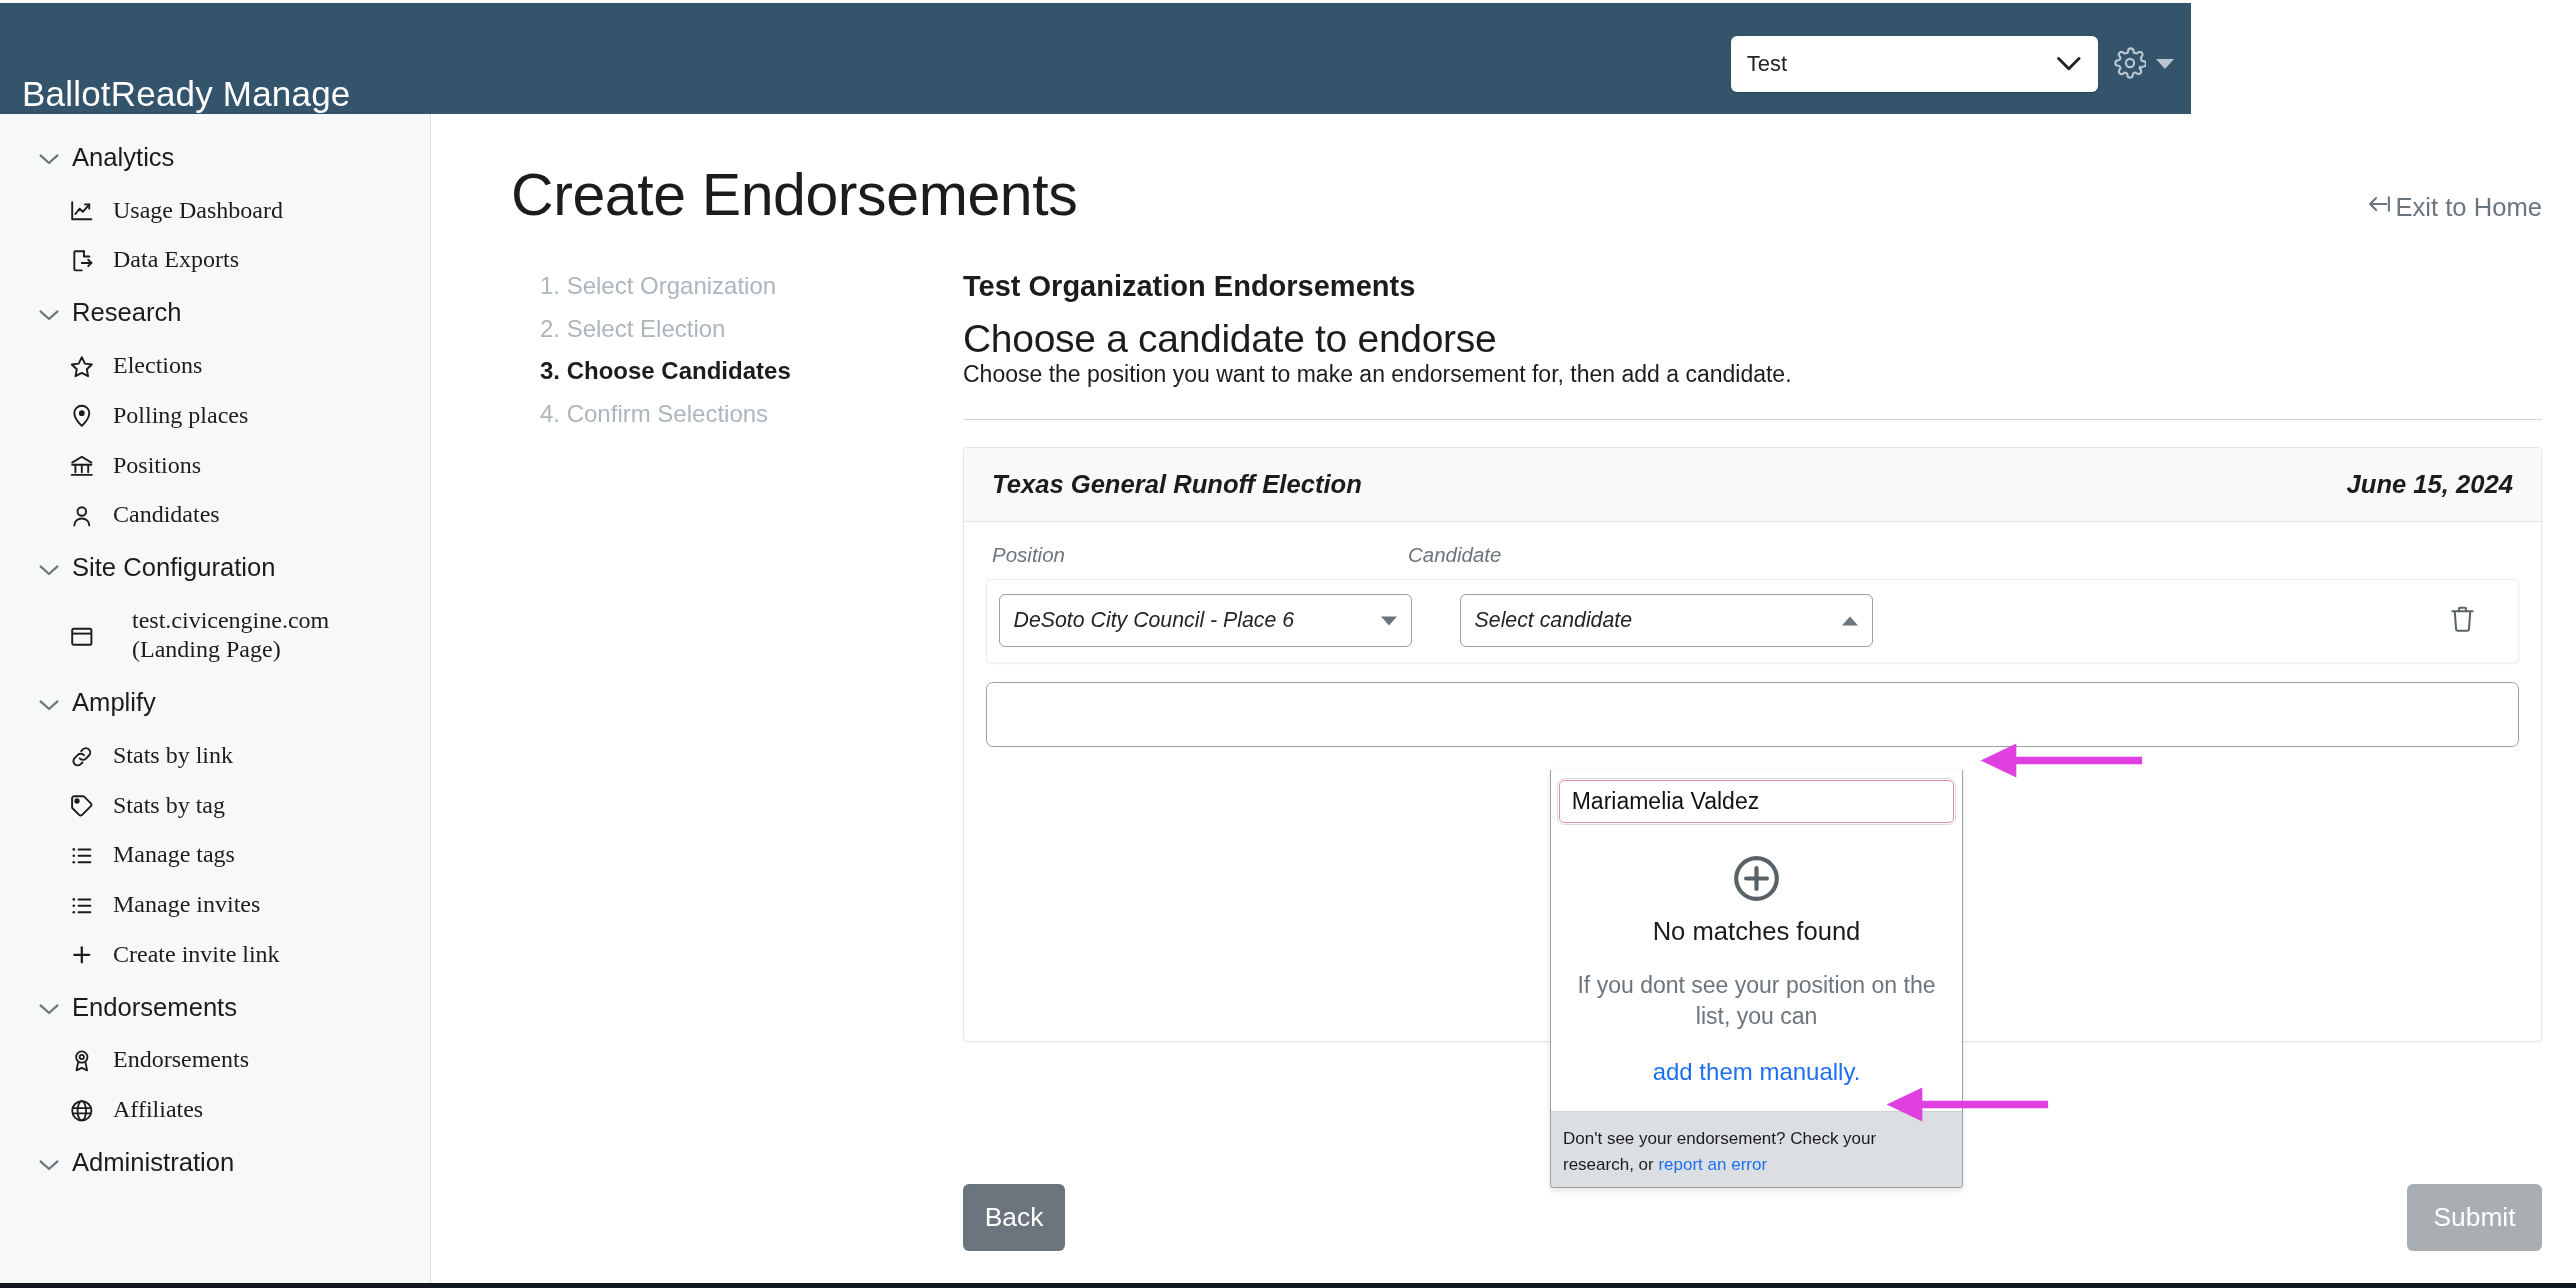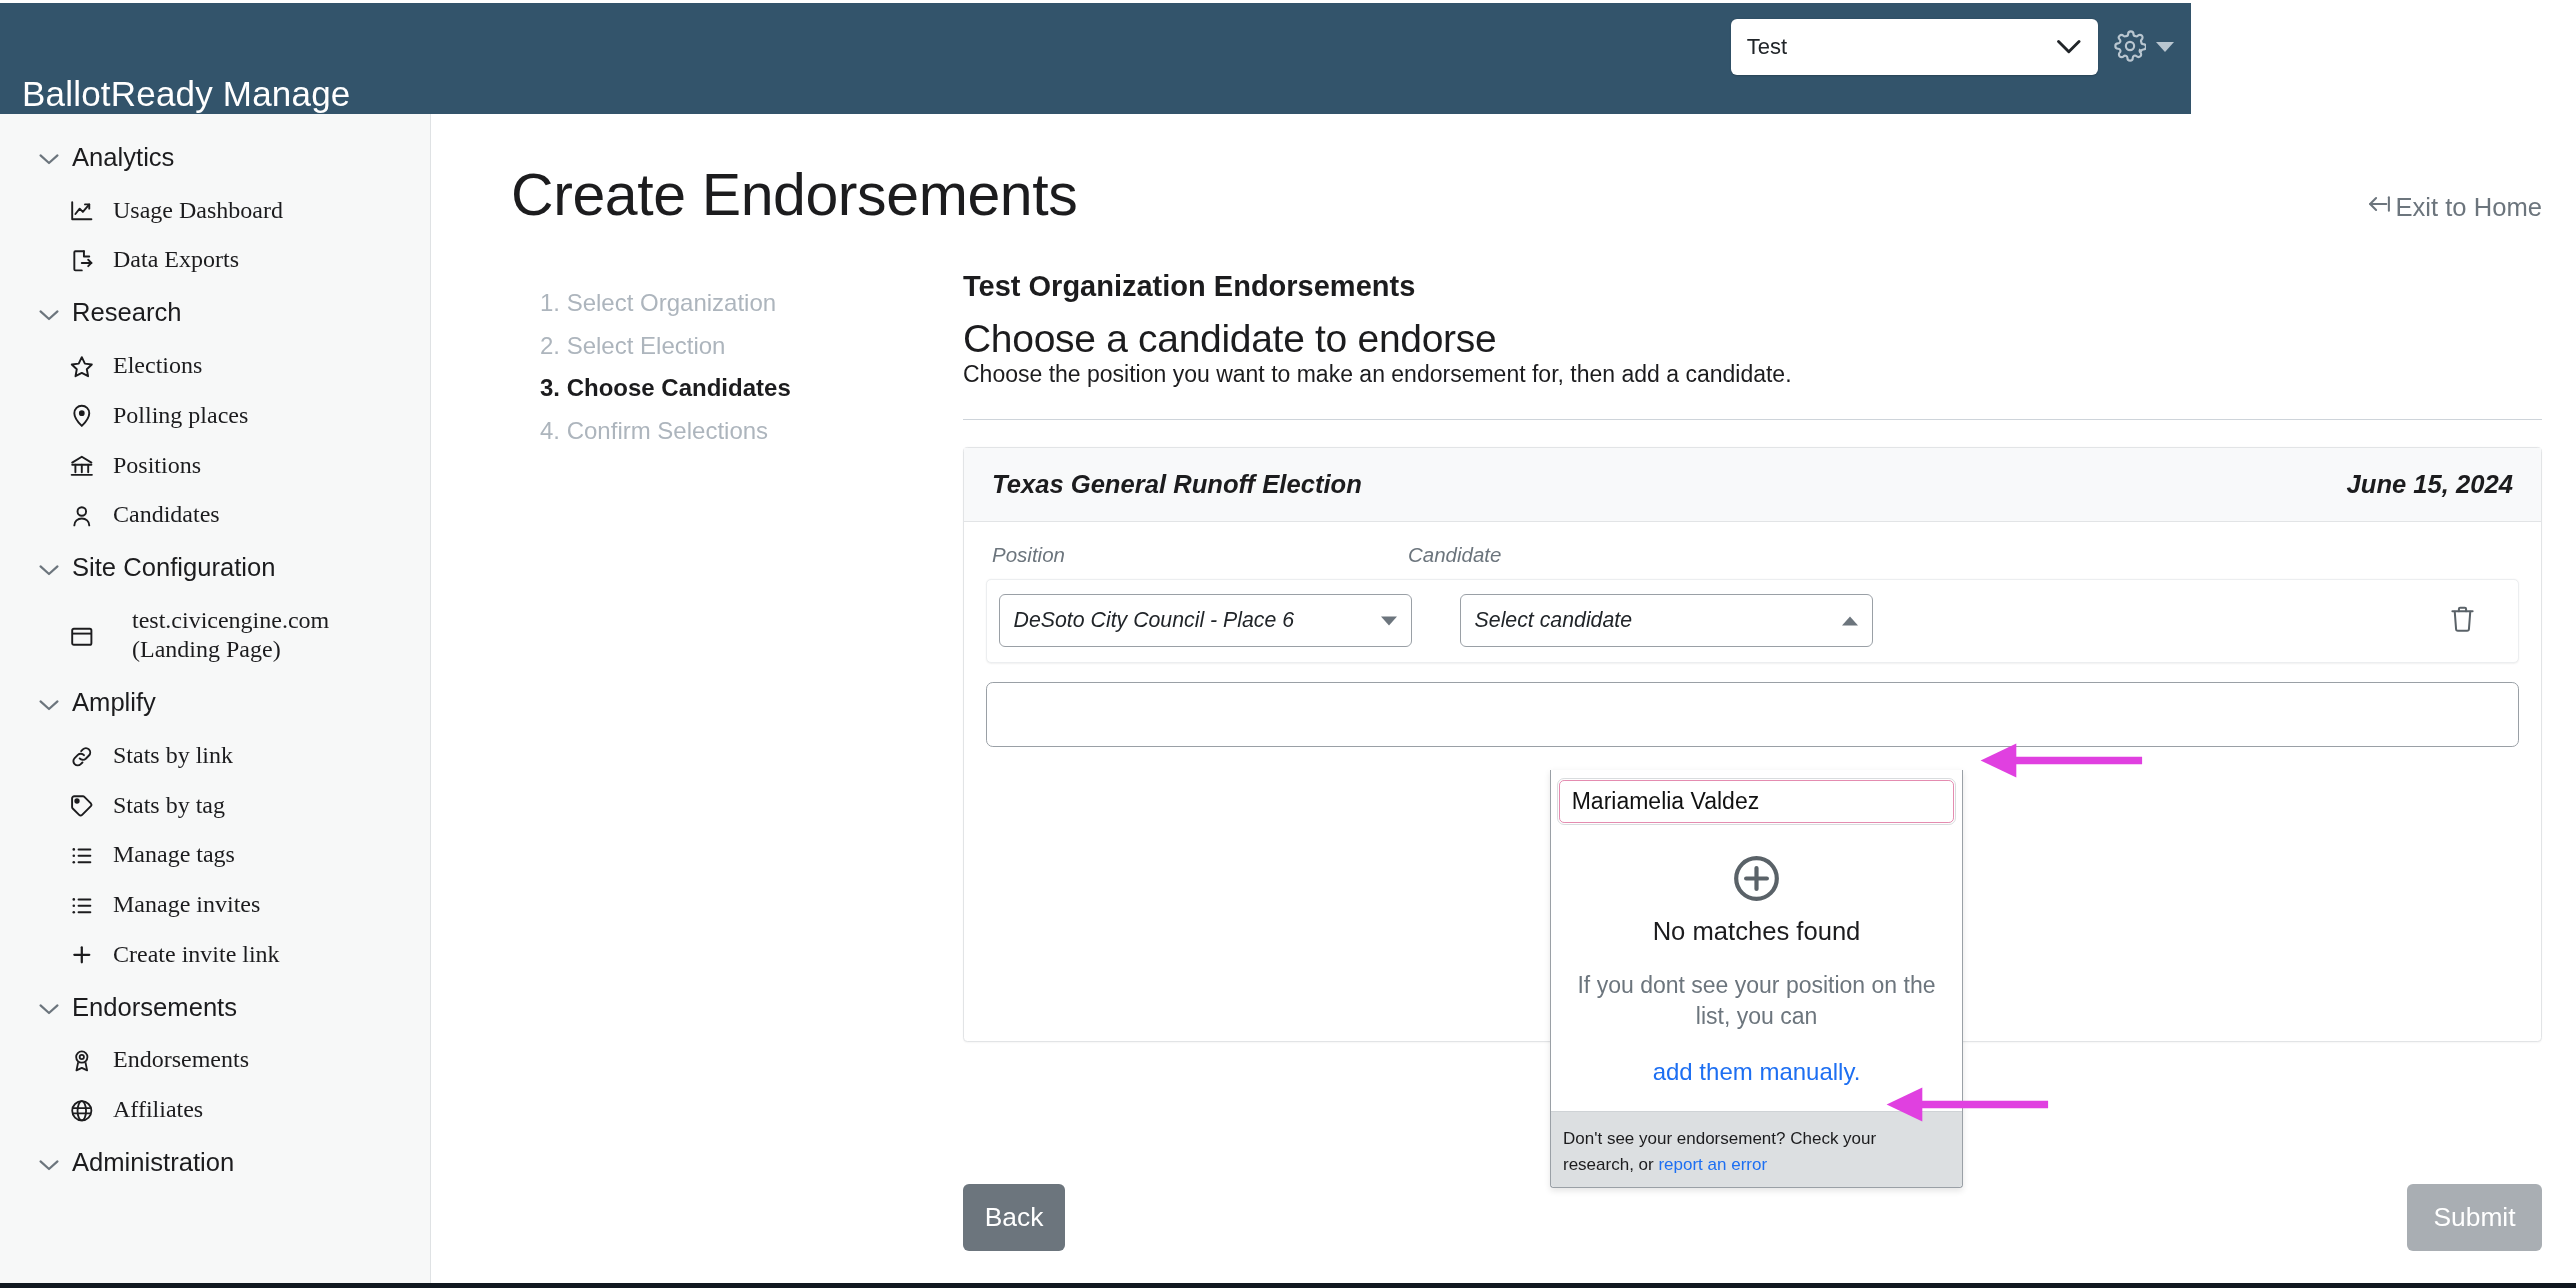--- a/index.html
+++ b/index.html
@@ -14,21 +14,21 @@
   
   .topbar {
     position: absolute; left: 0; top: 3.4px; width: 2191px; height: 111px;
     background: #33546b; display: flex; align-items: flex-end;
   }
   .brand {
     margin-left: 22px; color: #fff; font-size: 35px; font-weight: 400;
     letter-spacing: 0.2px;
   }
   .topbar-right {
-    position: absolute; right: 17px; top: 16px;
+    position: absolute; right: 17px; top: 33px;
     display: flex; align-items: center; gap: 15.4px;
   }
   .org-select {
     width: 367px; height: 56px; background: #fff; border-radius: 6px;
     display: flex; align-items: center; padding: 0 15.4px;
     font-size: 22px; color: #212529; position: relative;
     box-shadow: 0 0.9px 1.7px rgba(0,0,0,.2);
   }
   .org-select .chev { position: absolute; right: 17px; top: 50%; transform: translateY(-50%); }
   .gear-wrap { display:flex; align-items:center; gap: 10.2px; }
@@ -61,21 +61,21 @@
   .page-title {
     position: absolute; left: 79px; top: 47px;
     font-size: 59px; font-weight: 400; color: #1c1c1e; letter-spacing: -0.4px;
   }
   .exit-home {
     position: absolute; right: 34px; top: 78px;
     font-size: 25.6px; color: #6c757d; display: flex; align-items: center; gap: 1.7px;
     cursor: pointer;
   }
 
-  .steps { position: absolute; left: 108px; top: 168px; width: 358px; }
+  .steps { position: absolute; left: 108px; top: 151px; width: 358px; }
   .step { font-size: 24px; color: #adb5bd; line-height: 1.78; }
   .step.active { color: #1c1c1e; font-weight: 700; }
 
   .panel { position: absolute; left: 531px; top: 156px; right: 34px; }
   .panel h2 { font-size: 29px; font-weight: 700; color: #1c1c1e; }
   .panel h1 { font-size: 39px; font-weight: 400; color: #1c1c1e; margin-top: 13.6px; letter-spacing:-0.3px;}
   .panel .lede { font-size: 23px; color: #1c1c1e; }
   .divider { height: 0.9px; background: #ced4da; margin-top: 31px; }
 
   

